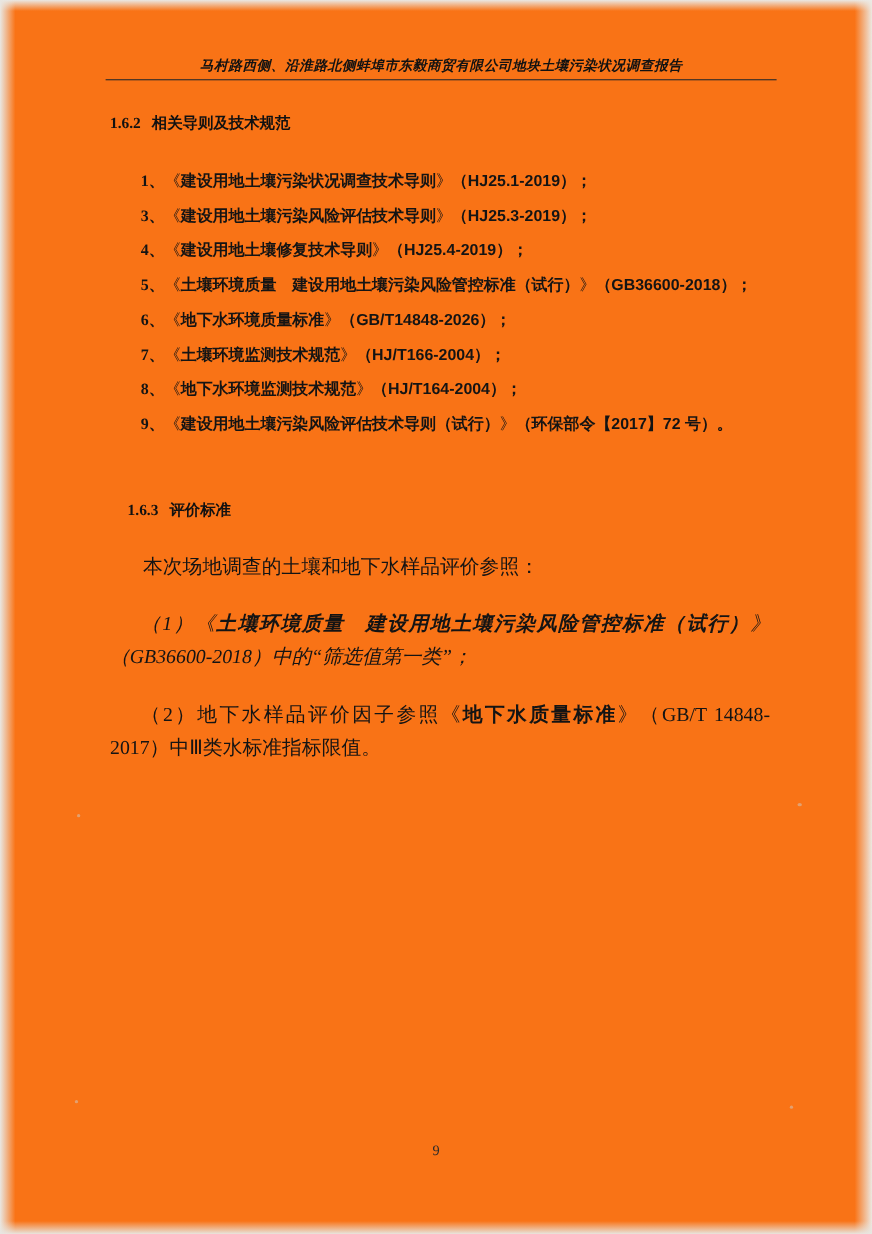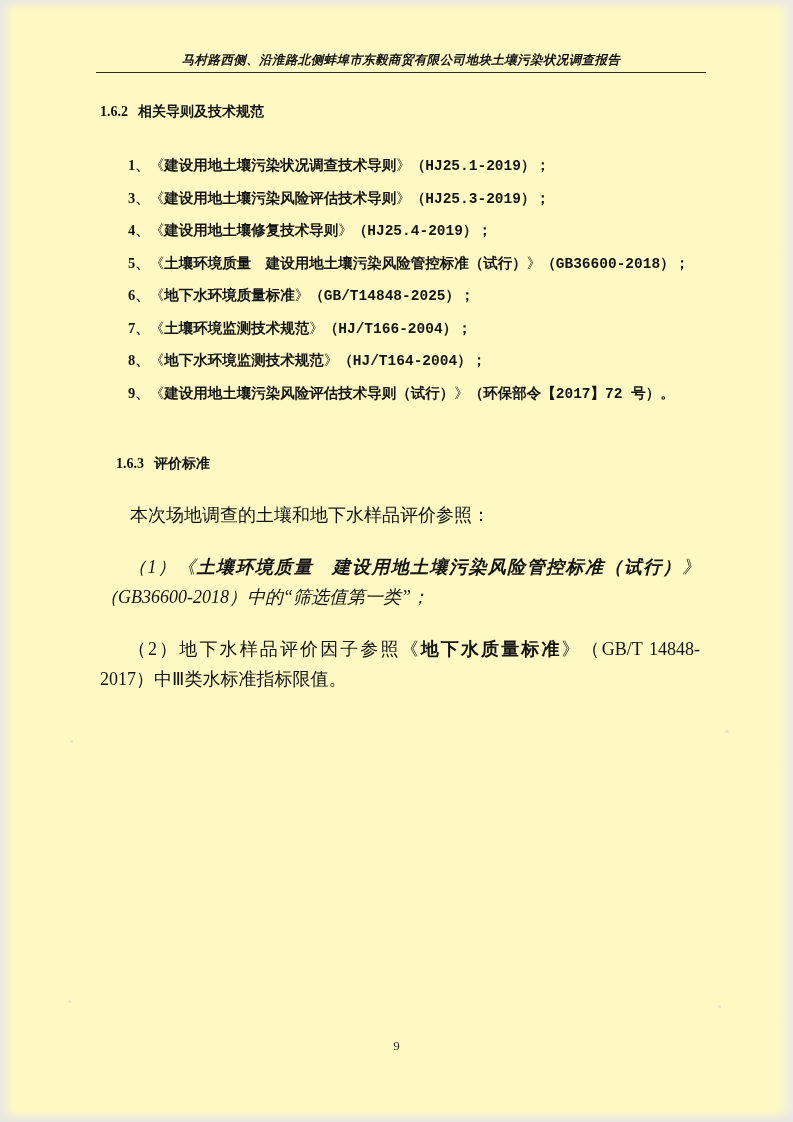--- a/index.html
+++ b/index.html
@@ -11,21 +11,21 @@
     height: 1122px;
     background: #ffffff;
     font-family: "Liberation Serif", "DejaVu Serif", serif;
     color: #1a1a1a;
     position: relative;
     overflow: hidden;
   }
   .page {
     position: absolute;
     inset: 0;
-    background: #fef9c3;
+    background: #f97316;
   }
   
   .scan-edge-left {
     position: absolute;
     left: 0; top: 0; bottom: 0;
     width: 14px;
     background: linear-gradient(to right, #e9e7e2, rgba(253,253,251,0));
     pointer-events: none;
   }
   .scan-edge-right {
@@ -101,21 +101,21 @@
     white-space: nowrap;
   }
   .std-item .idx {
     font-weight: bold;
   }
   .std-item .title {
     font-weight: bold;
   }
   .std-item .code {
     font-weight: bold;
-    font-family: Liberation Mono, monospace;
+    font-family: Liberation Sans, sans-serif;
   }
 
   
   .para {
     position: absolute;
     font-size: 18px;
     line-height: 30px;
     color: #141414;
     text-align: justify;
   }
@@ -172,21 +172,21 @@
       <div class="std-item">
         <span class="idx">3、</span><span>《</span><span class="title">建设用地土壤污染风险评估技术导则</span><span>》</span><span class="code">（HJ25.3-2019）；</span>
       </div>
       <div class="std-item">
         <span class="idx">4、</span><span>《</span><span class="title">建设用地土壤修复技术导则</span><span>》</span><span class="code">（HJ25.4-2019）；</span>
       </div>
       <div class="std-item">
         <span class="idx">5、</span><span>《</span><span class="title">土壤环境质量　建设用地土壤污染风险管控标准（试行）</span><span>》</span><span class="code">（GB36600-2018）；</span>
       </div>
       <div class="std-item">
-        <span class="idx">6、</span><span>《</span><span class="title">地下水环境质量标准</span><span>》</span><span class="code">（GB/T14848-2025）；</span>
+        <span class="idx">6、</span><span>《</span><span class="title">地下水环境质量标准</span><span>》</span><span class="code">（GB/T14848-2026）；</span>
       </div>
       <div class="std-item">
         <span class="idx">7、</span><span>《</span><span class="title">土壤环境监测技术规范</span><span>》</span><span class="code">（HJ/T166-2004）；</span>
       </div>
       <div class="std-item">
         <span class="idx">8、</span><span>《</span><span class="title">地下水环境监测技术规范</span><span>》</span><span class="code">（HJ/T164-2004）；</span>
       </div>
       <div class="std-item">
         <span class="idx">9、</span><span>《</span><span class="title">建设用地土壤污染风险评估技术导则（试行）</span><span>》</span><span class="code">（环保部令【2017】72 号）。</span>
       </div>

